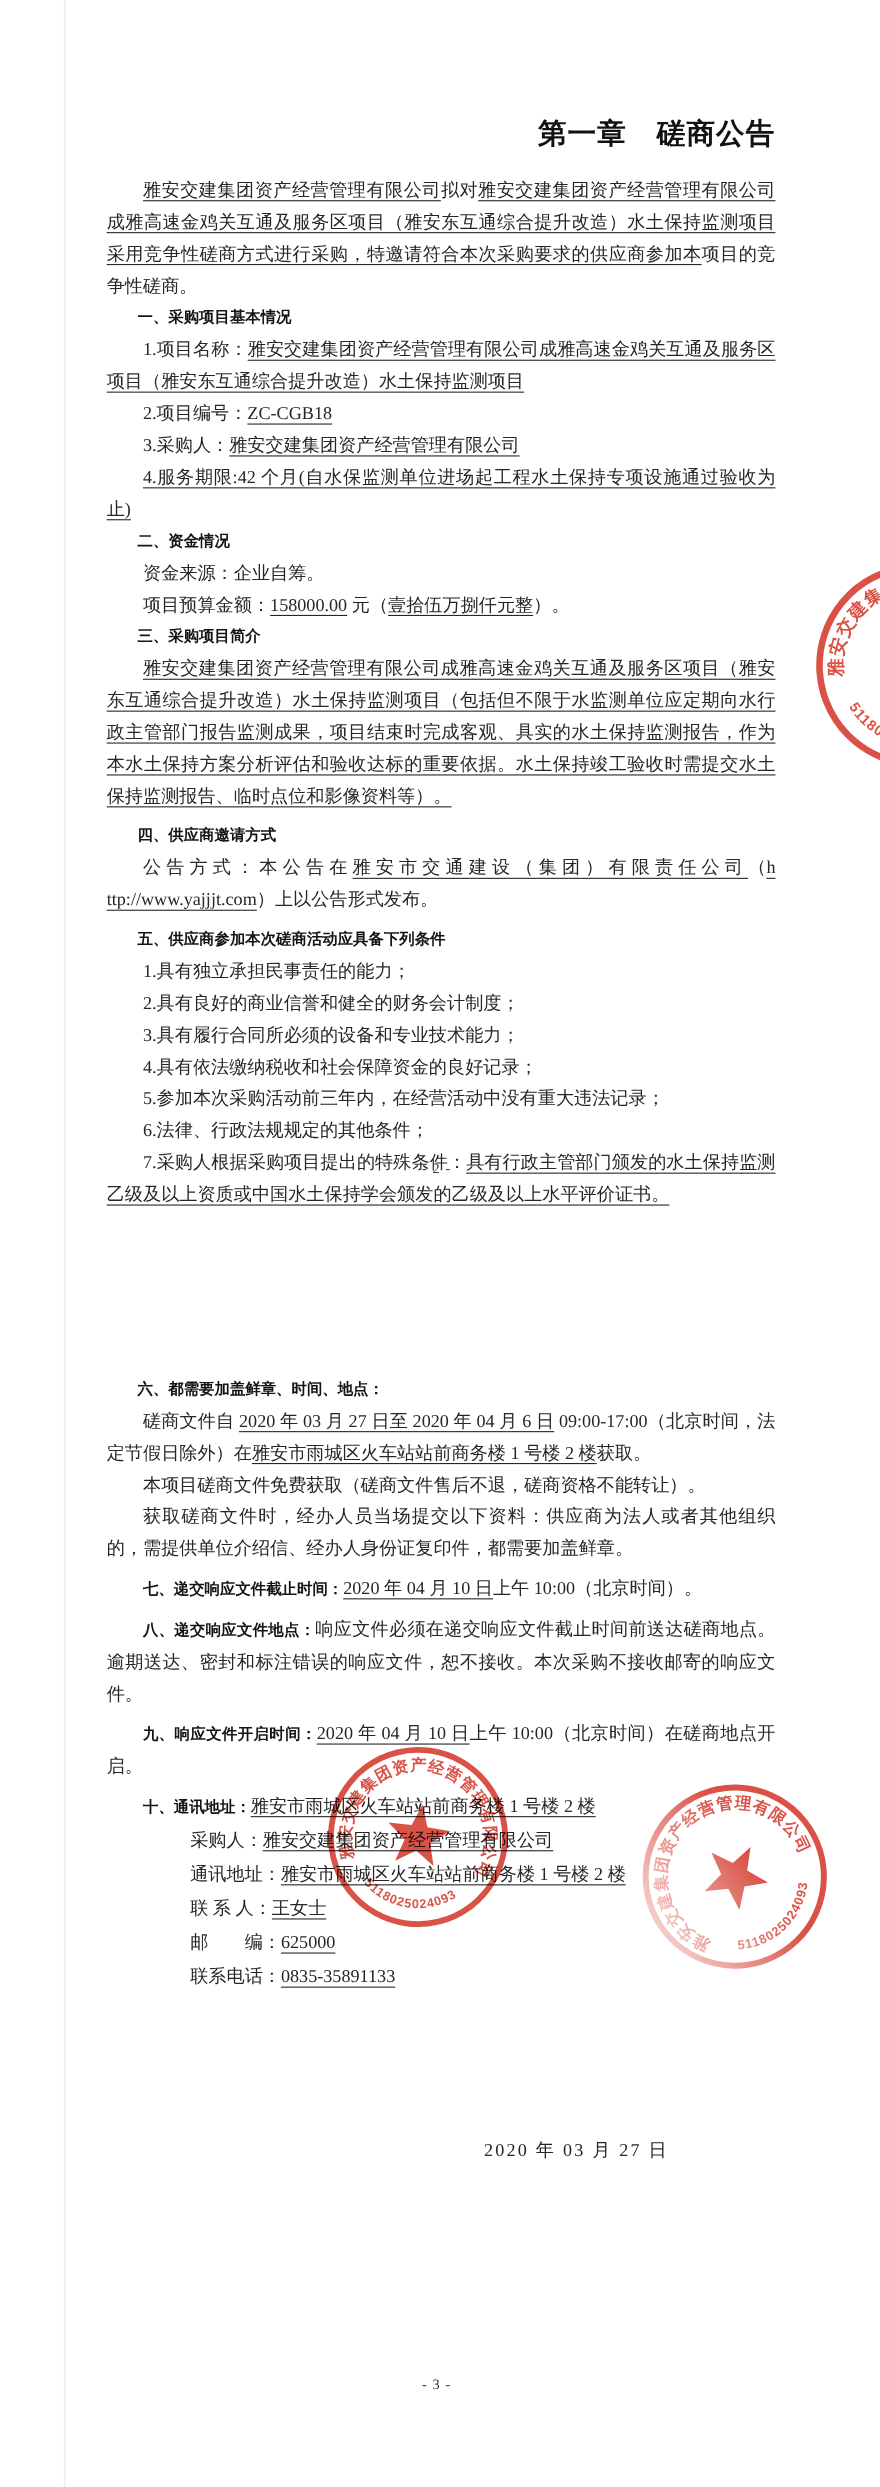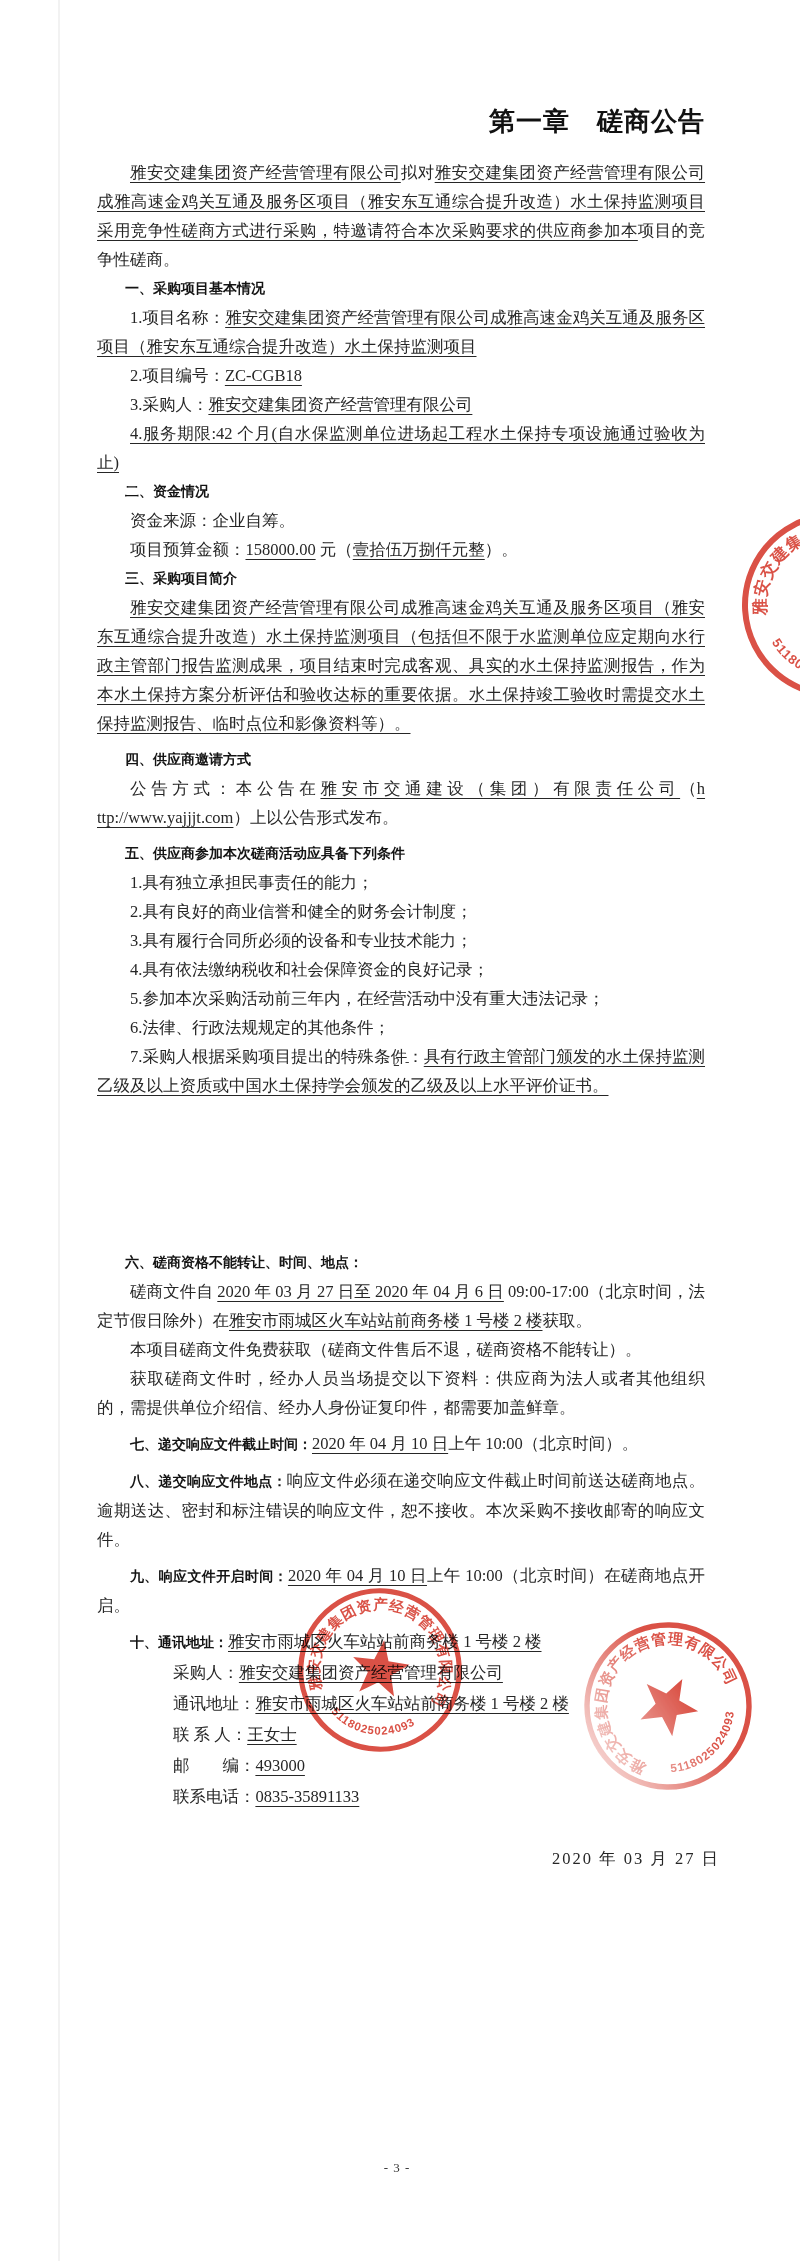--- a/index.html
+++ b/index.html
@@ -20,21 +20,21 @@
   p{margin:0;font-size:16.5px;line-height:29px;text-align:justify;word-break:break-all}
   .ind{text-indent:2em}
   .hd{
     font-family:"Liberation Sans","DejaVu Sans",sans-serif;
     font-weight:bold;color:#141414;font-size:14px;text-indent:2em;
   }
   .gap{margin-top:7px}
   .u{text-decoration:underline;text-underline-offset:4px;text-decoration-thickness:1px}
   .sp{letter-spacing:4.5px}
   .contact p{text-indent:4.6em;line-height:31px}
-  .date-line{position:absolute;left:440px;top:1848px;width:280px;font-size:16.5px;letter-spacing:2px;text-align:right}
+  .date-line{position:absolute;left:440px;top:1944px;width:280px;font-size:16.5px;letter-spacing:2px;text-align:left}
   .pagenum{position:absolute;left:0;width:794px;text-align:center;font-size:13px;color:#333;letter-spacing:1px}
   #footer1{top:1054px}
   #footer2{top:2160px}
   .stamp{position:absolute;opacity:.88;mix-blend-mode:multiply}
   #stamp-page1{left:735px;top:505px;width:200px;height:200px;transform:rotate(18deg)}
   #stamp-left{left:292px;top:1582px;width:176px;height:176px;transform:rotate(8deg)}
   #stamp-right{
     left:578px;top:1616px;width:180px;height:180px;transform:rotate(-44deg);
     -webkit-mask-image:linear-gradient(100deg,rgba(0,0,0,.15),#000 60%);
     mask-image:linear-gradient(100deg,rgba(0,0,0,.15),#000 60%);
@@ -74,39 +74,39 @@
   <p class="ind">3.具有履行合同所必须的设备和专业技术能力；</p>
   <p class="ind">4.具有依法缴纳税收和社会保障资金的良好记录；</p>
   <p class="ind">5.参加本次采购活动前三年内，在经营活动中没有重大违法记录；</p>
   <p class="ind">6.法律、行政法规规定的其他条件；</p>
   <p class="ind"><span>7.采购人根据采购项目提出的特殊条件：</span><span class="u">具有行政主管部门颁发的水土保持监测乙级及以上资质或中国水土保持学会颁发的乙级及以上水平评价证书。</span></p>
 </div>
 
 <div class="pagenum" id="footer1">- 2 -</div>
 
 <div class="page" id="page2">
-  <p class="hd">六、磋商资格不能转让、时间、地点：</p>
+  <p class="hd">六、都需要加盖鲜章、时间、地点：</p>
   <p class="ind"><span>磋商文件自 </span><span class="u">2020 年 03 月 27 日至 2020 年 04 月 6 日</span><span> 09:00-17:00（北京时间，法定节假日除外）在</span><span class="u">雅安市雨城区火车站站前商务楼 1 号楼 2 楼</span><span>获取。</span></p>
   <p class="ind">本项目磋商文件免费获取（磋商文件售后不退，磋商资格不能转让）。</p>
   <p class="ind">获取磋商文件时，经办人员当场提交以下资料：供应商为法人或者其他组织的，需提供单位介绍信、经办人身份证复印件，都需要加盖鲜章。</p>
 
   <p class="ind gap"><span class="hd" style="text-indent:0">七、递交响应文件截止时间：</span><span class="u">2020 年 04 月 10 日</span><span>上午 10:00（北京时间）。</span></p>
 
   <p class="ind gap"><span class="hd" style="text-indent:0">八、递交响应文件地点：</span><span>响应文件必须在递交响应文件截止时间前送达磋商地点。逾期送达、密封和标注错误的响应文件，恕不接收。本次采购不接收邮寄的响应文件。</span></p>
 
   <p class="ind gap"><span class="hd" style="text-indent:0">九、响应文件开启时间：</span><span class="u">2020 年 04 月 10 日</span><span>上午 10:00（北京时间）在磋商地点开启。</span></p>
 
   <p class="ind gap"><span class="hd" style="text-indent:0">十、通讯地址：</span><span class="u">雅安市雨城区火车站站前商务楼 1 号楼 2 楼</span></p>
 
 
   <div class="contact">
     <p><span>采购人：</span><span class="u">雅安交建集团资产经营管理有限公司</span></p>
     <p><span>通讯地址：</span><span class="u">雅安市雨城区火车站站前商务楼 1 号楼 2 楼</span></p>
     <p><span>联 系 人：</span><span class="u">王女士</span></p>
-    <p><span>邮　　编：</span><span class="u">493000</span></p>
+    <p><span>邮　　编：</span><span class="u">625000</span></p>
     <p><span>联系电话：</span><span class="u">0835-35891133</span></p>
   </div>
 </div>
 
 <div class="date-line">2020 年 03 月 27 日</div>
 <div class="pagenum" id="footer2">- 3 -</div>
 
 <div class="stamp" id="stamp-page1">
   <svg viewBox="-100 -100 200 200">
     <circle r="90" fill="none" stroke-width="6" stroke="#d5392c"></circle>

